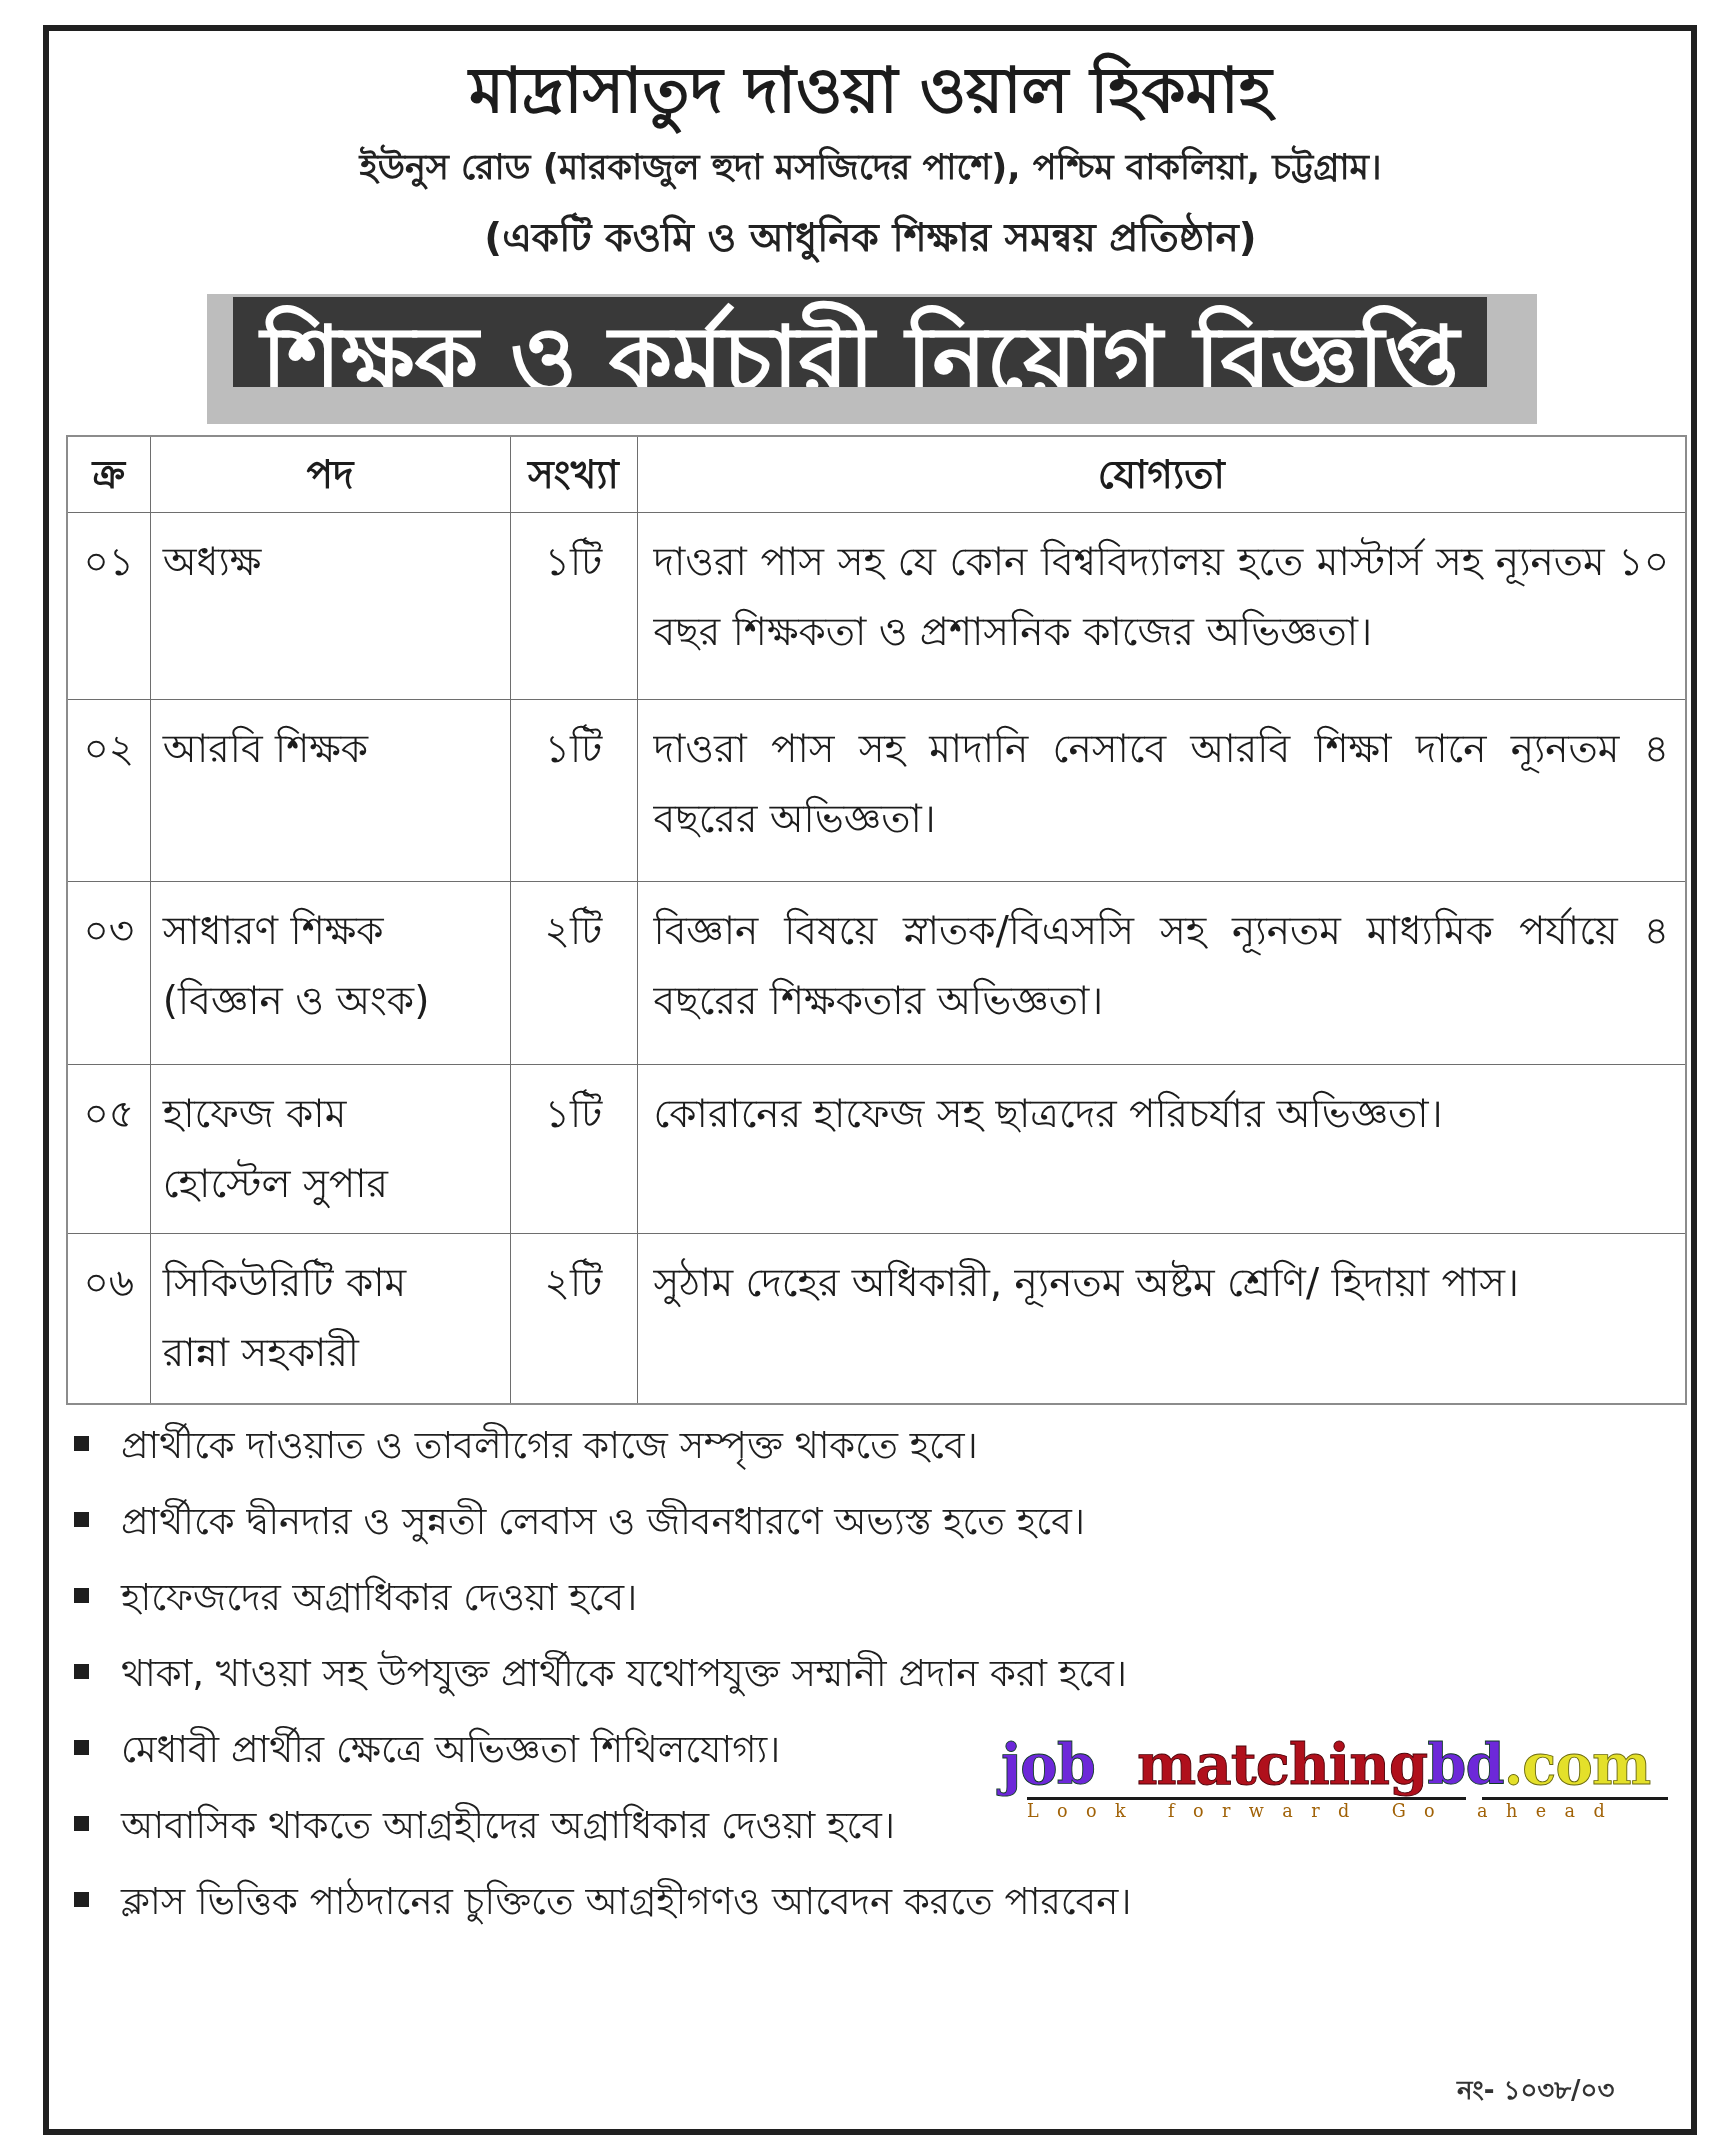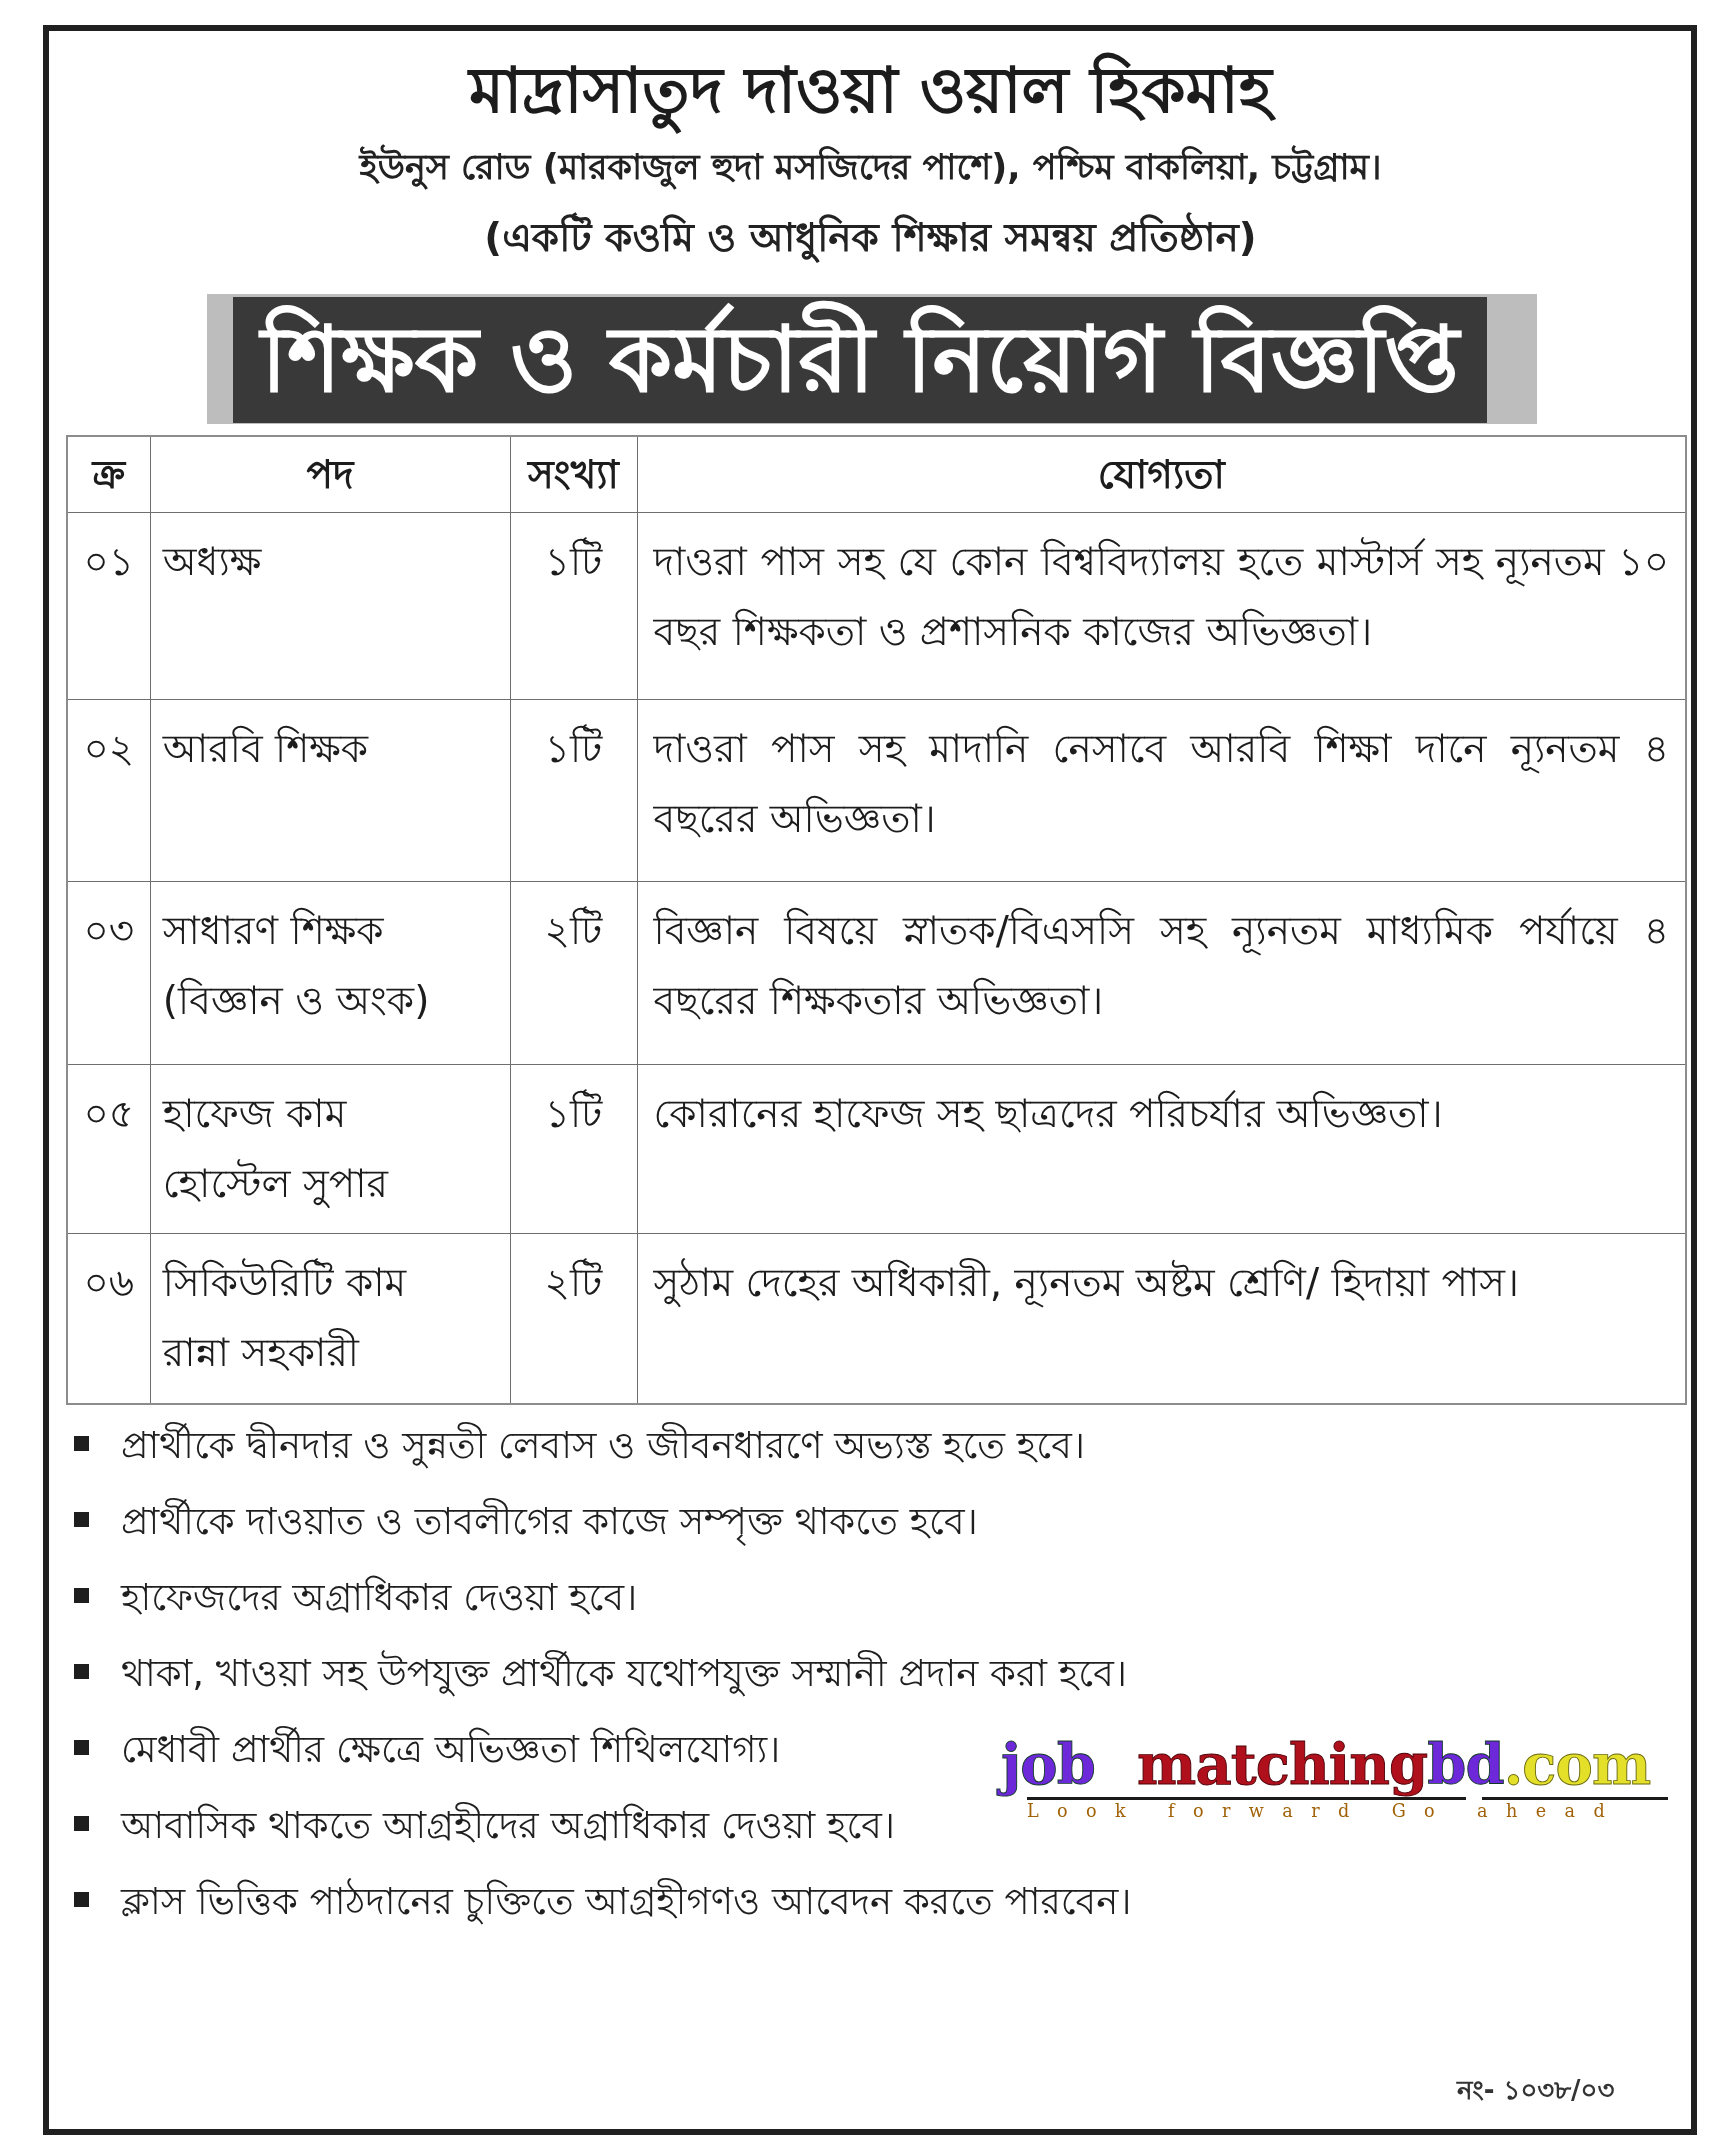--- a/index.html
+++ b/index.html
@@ -15,21 +15,21 @@
   .abs { position: absolute; }
   .center-line {
     position: absolute; left: 43px; width: 1655px; text-align: center; white-space: nowrap;
   }
   .title { top: 51px; font-size: 63px; font-weight: bold; line-height: 79px; color: #1c1c1c; }
   .address { top: 143px; font-size: 35px; font-weight: bold; line-height: 49px; color: #222; }
   .tagline { top: 207px; font-size: 39px; font-weight: bold; line-height: 61px; color: #222; }
 
   .banner-frame { left: 207px; top: 294px; width: 1330px; height: 130px; background: #bdbdbd; }
   .banner {
-    left: 233px; top: 297px; width: 1254px; height: 126px; background: #393939;
+    left: 233px; top: 297px; width: 1254px; height: 90px; background: #393939;
     color: #ffffff; font-size: 91px; font-weight: bold; line-height: 126px;
     text-align: center; white-space: nowrap; overflow: hidden;
   }
 
   table.jobs {
     position: absolute; left: 66px; top: 435px; width: 1620px; height: 970px;
     border-collapse: collapse; table-layout: fixed;
     border: 2.6px solid #8c8c8c;
   }
   table.jobs td, table.jobs th {
@@ -122,25 +122,25 @@
 রান্না সহকারী</td>
       <td class="qty">২টি</td>
       <td class="qual">সুঠাম দেহের অধিকারী, ন্যূনতম অষ্টম শ্রেণি/ হিদায়া পাস।</td>
     </tr>
   </tbody>
 </table>
 
 <div class="bullets">
   <div class="bullet">
     <span class="sq"></span>
-    <span>প্রার্থীকে দ্বীনদার ও সুন্নতী লেবাস ও জীবনধারণে অভ্যস্ত হতে হবে।</span>
+    <span>প্রার্থীকে দাওয়াত ও তাবলীগের কাজে সম্পৃক্ত থাকতে হবে।</span>
   </div>
   <div class="bullet">
     <span class="sq"></span>
-    <span>প্রার্থীকে দাওয়াত ও তাবলীগের কাজে সম্পৃক্ত থাকতে হবে।</span>
+    <span>প্রার্থীকে দ্বীনদার ও সুন্নতী লেবাস ও জীবনধারণে অভ্যস্ত হতে হবে।</span>
   </div>
   <div class="bullet">
     <span class="sq"></span>
     <span>হাফেজদের অগ্রাধিকার দেওয়া হবে।</span>
   </div>
   <div class="bullet">
     <span class="sq"></span>
     <span>থাকা, খাওয়া সহ উপযুক্ত প্রার্থীকে যথোপযুক্ত সম্মানী প্রদান করা হবে।</span>
   </div>
   <div class="bullet">

